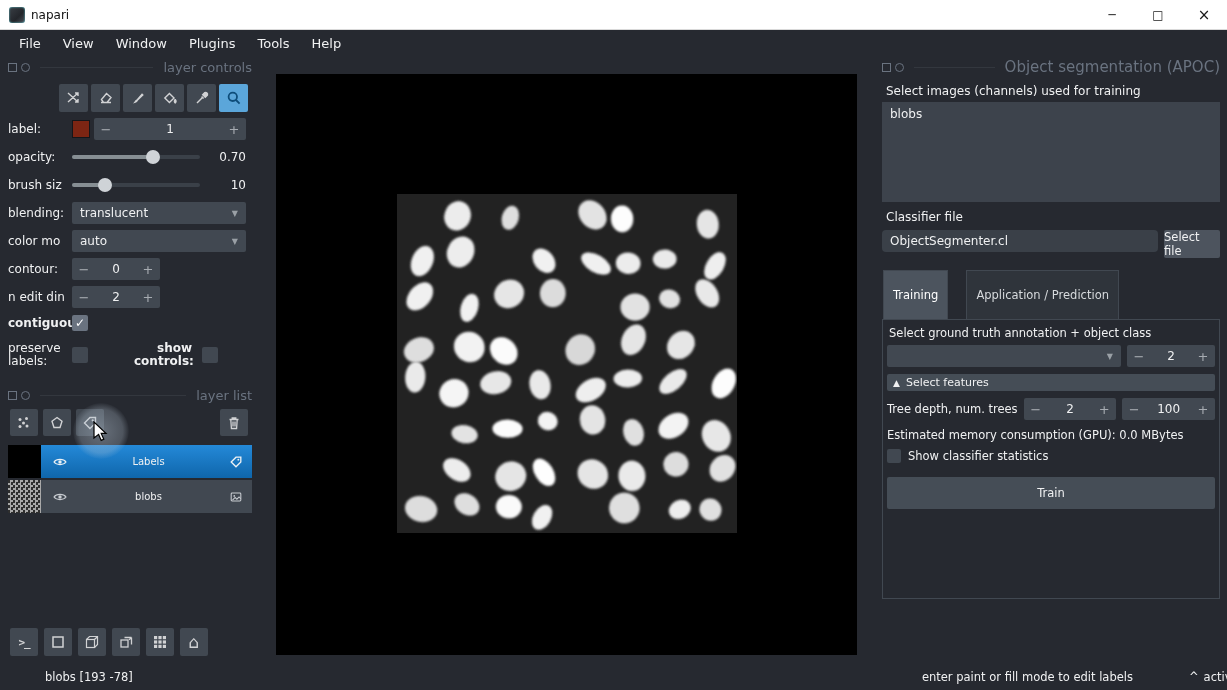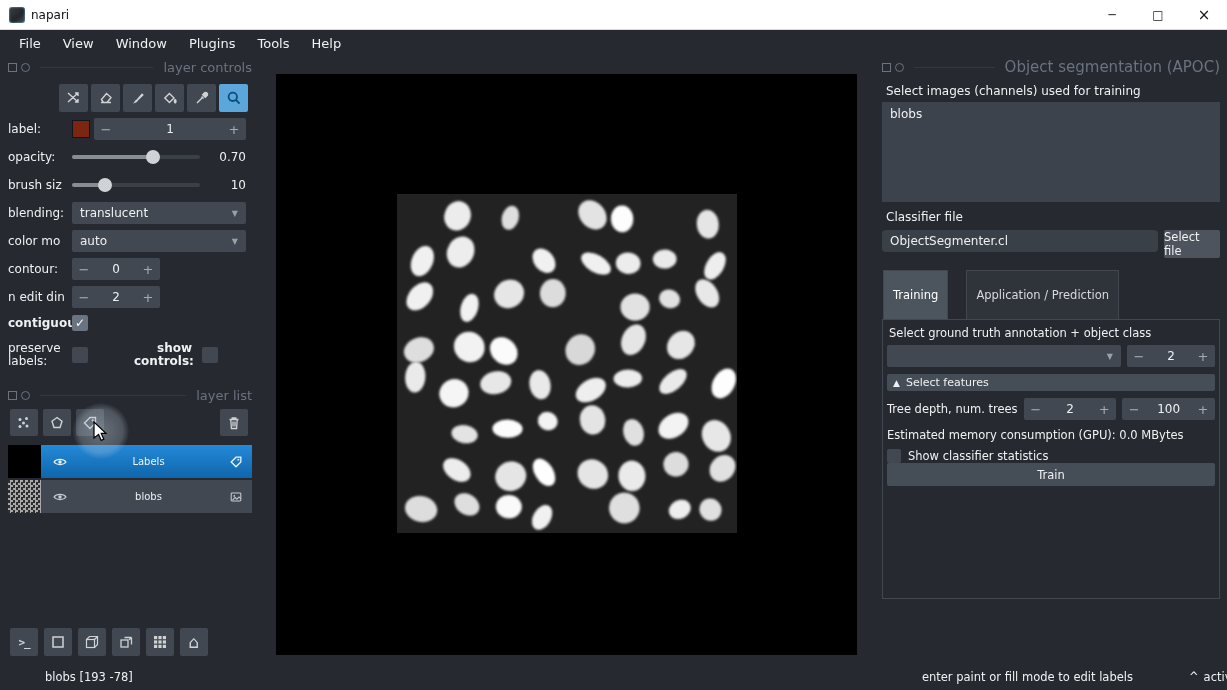--- a/index.html
+++ b/index.html
@@ -95,21 +95,21 @@
   .pane-label { font-size:11.5px; margin:2px 2px 0 2px; }
   .gt-row { display:flex; gap:6px; margin-top:5px; align-items:center; }
   .gt-combo { flex:1; }
   .features-btn { margin-top:7px; width:100%; height:17px; justify-content:flex-start; padding-left:6px; background:#454d56; gap:6px; font-size:11px; }
   .tree-row { display:flex; align-items:center; gap:6px; margin-top:7px; }
   .tree-label { font-size:11.5px; white-space:nowrap; flex:0 0 122px; }
   .mem-label { font-size:11.5px; margin-top:8px; }
   .stats-row { display:flex; align-items:center; gap:7px; margin-top:7px; }
   .stats-row .checkbox { width:14px; height:14px; }
   .stats-label { font-size:11.5px; }
-  .train-btn { margin-top:0; width:100%; height:23px; background:#454d56; }
+  .train-btn { margin-top:14px; width:100%; height:32px; background:#454d56; }
 
   
   .statusbar { position:absolute; left:0; bottom:0; width:1227px; height:26px; display:flex; align-items:center; color:#f0f1f2; font-size:11.5px;margin-left:37px; }
   .sb-left { margin-left:8px; }
   .sb-hint { margin-left:auto; }
   .sb-activity { margin-left:56px; margin-right:18px; display:flex; gap:5px; align-items:center; }
 
   
   .cursor-highlight { position:absolute; left:73px; top:403px; width:56px; height:56px; border-radius:50%; pointer-events:none;
     background:radial-gradient(circle, rgba(185,200,215,0.45) 0%, rgba(185,200,215,0.28) 55%, rgba(185,200,215,0) 72%); }

